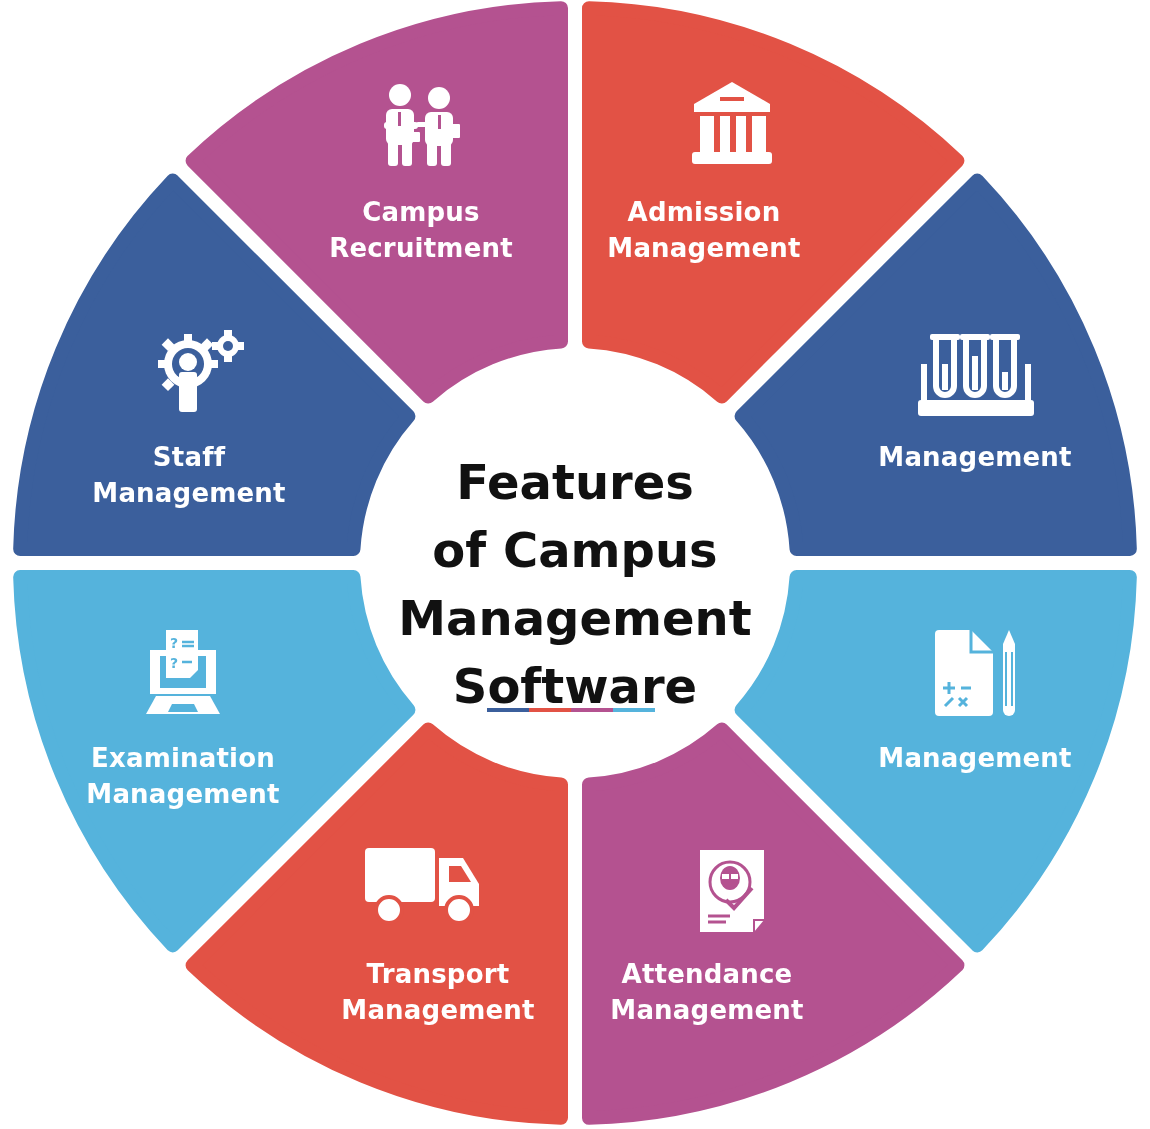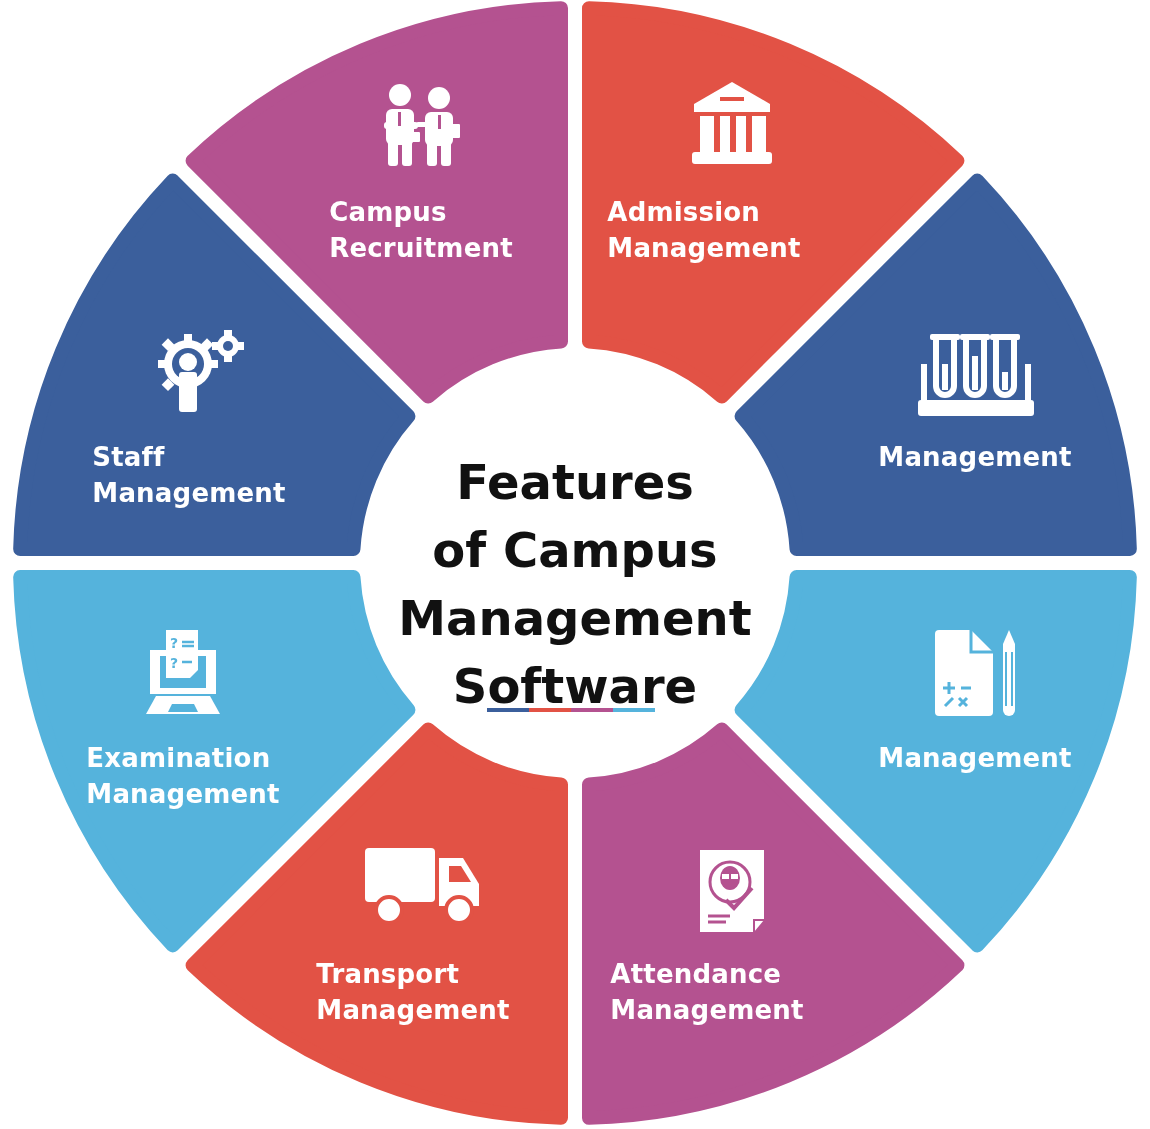--- a/index.html
+++ b/index.html
@@ -1,21 +1,21 @@
 <!DOCTYPE html>
 <html><head>
   <meta charset="utf-8">
   <style>
     html, body { margin: 0; padding: 0; background: #ffffff; }
     body { width: 1150px; height: 1129px; position: relative; overflow: hidden;
            font-family: "DejaVu Sans", sans-serif; }
     #ring { position: absolute; left: 0; top: 0; }
     .seg-label {
       position: absolute; color: #ffffff; font-weight: bold; font-size: 26px;
-      line-height: 36px; text-align: left; white-space: nowrap;
+      line-height: 36px; text-align: center; white-space: nowrap;
       transform: translateX(-50%); letter-spacing: 0.2px;
     }
     .title {
       position: absolute; left: 575px; top: 448px; transform: translateX(-50%);
       text-align: center; font-weight: bold; font-size: 48px; line-height: 68px;
       color: #111111; white-space: nowrap;
     }
     .underline { position: absolute; left: 487px; top: 708px; height: 4px; display: flex; }
     .underline span { display: block; height: 4px; width: 42px; }
   </style>
@@ -158,21 +158,21 @@
 <div class="seg-label" style="left:975px; top:439px;">
   <div>Management</div>
 </div>
 <div class="seg-label" style="left:975px; top:740px;">
   <div>Management</div>
 </div>
 <div class="seg-label" style="left:707px; top:956px;">
   <div>Attendance</div>
   <div>Management</div>
 </div>
-<div class="seg-label" style="left:413px; top:956px;">
+<div class="seg-label" style="left:438px; top:956px;">
   <div>Transport</div>
   <div>Management</div>
 </div>
 <div class="seg-label" style="left:183px; top:740px;">
   <div>Examination</div>
   <div>Management</div>
 </div>
 <div class="seg-label" style="left:189px; top:439px;">
   <div>Staff</div>
   <div>Management</div>

